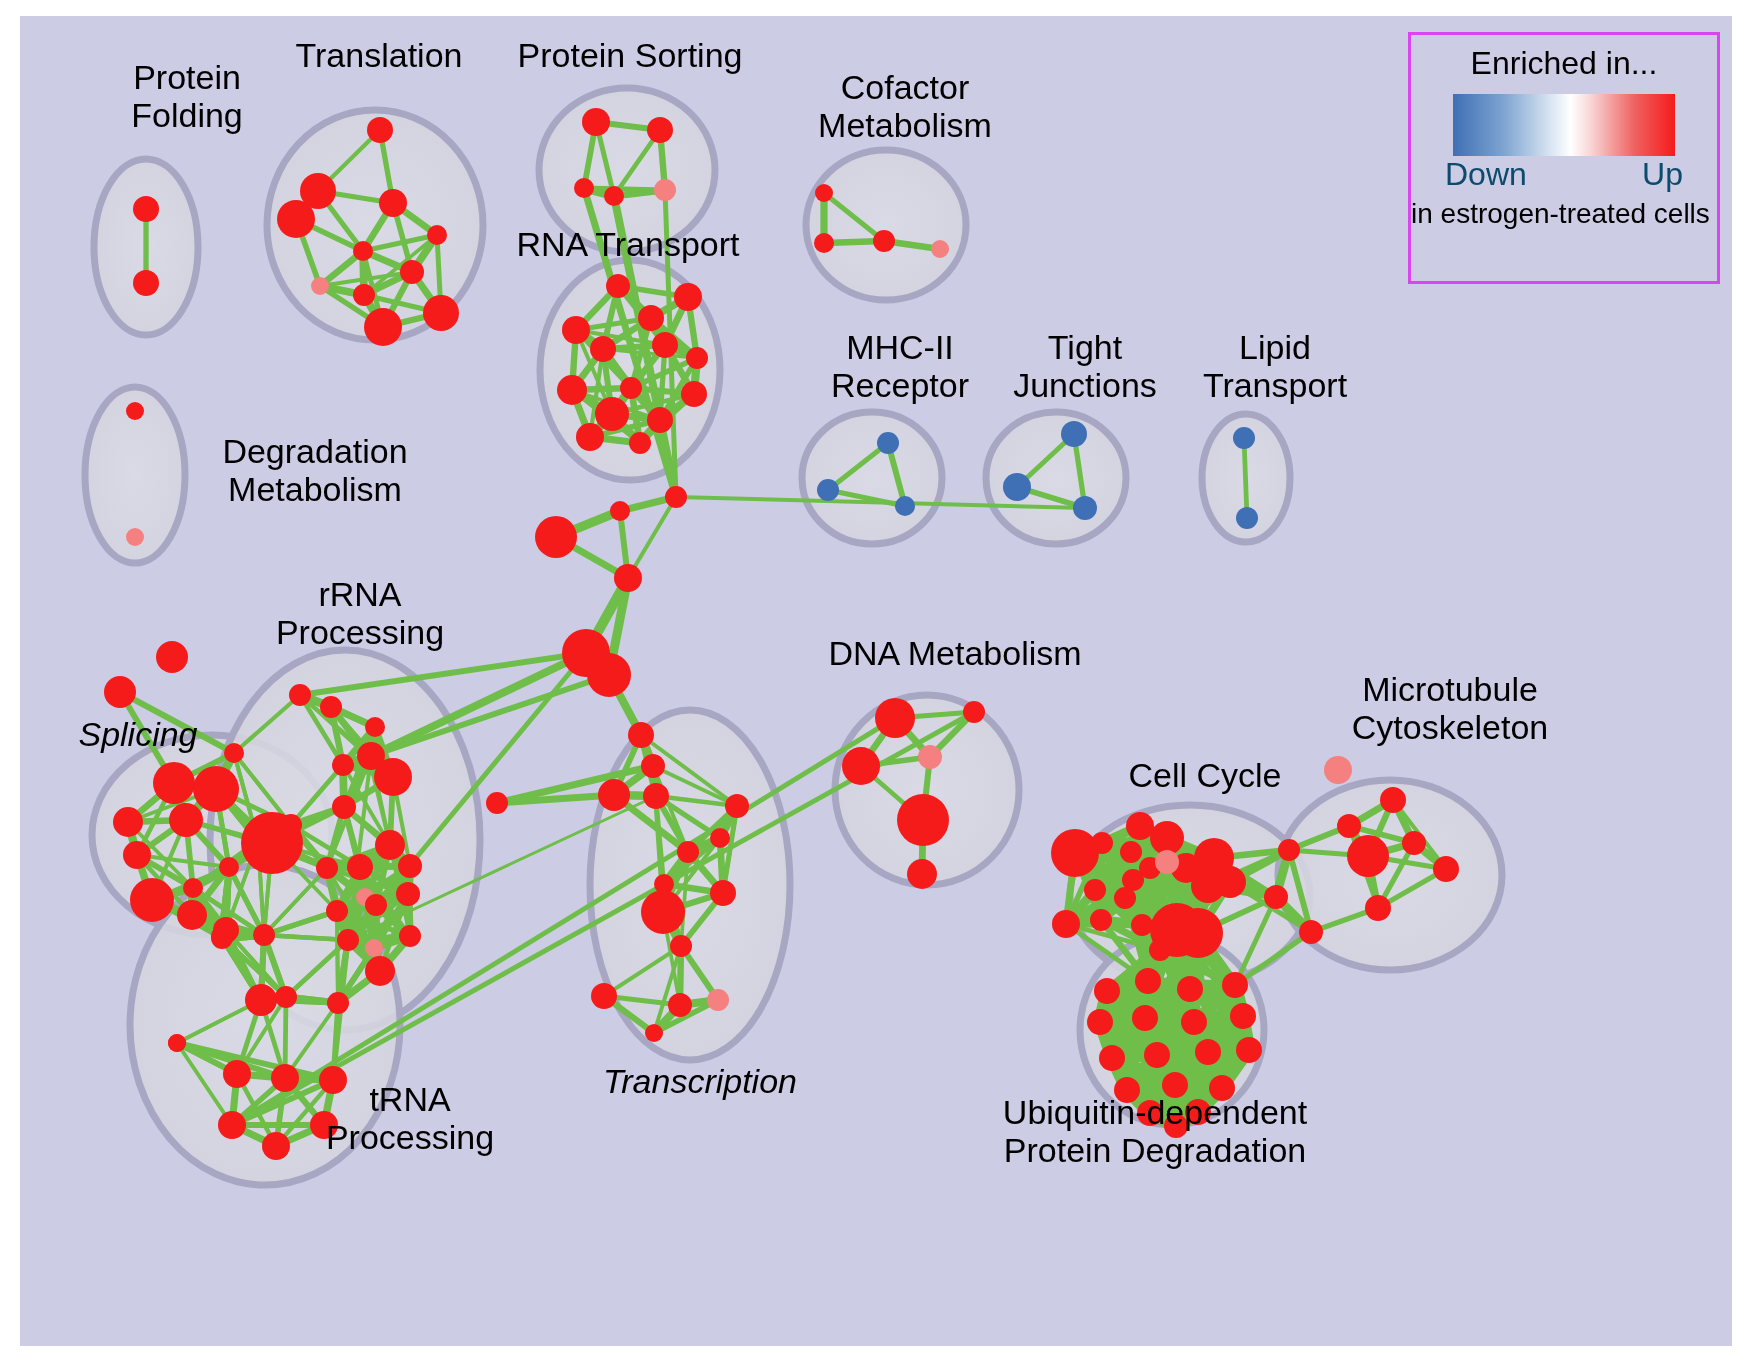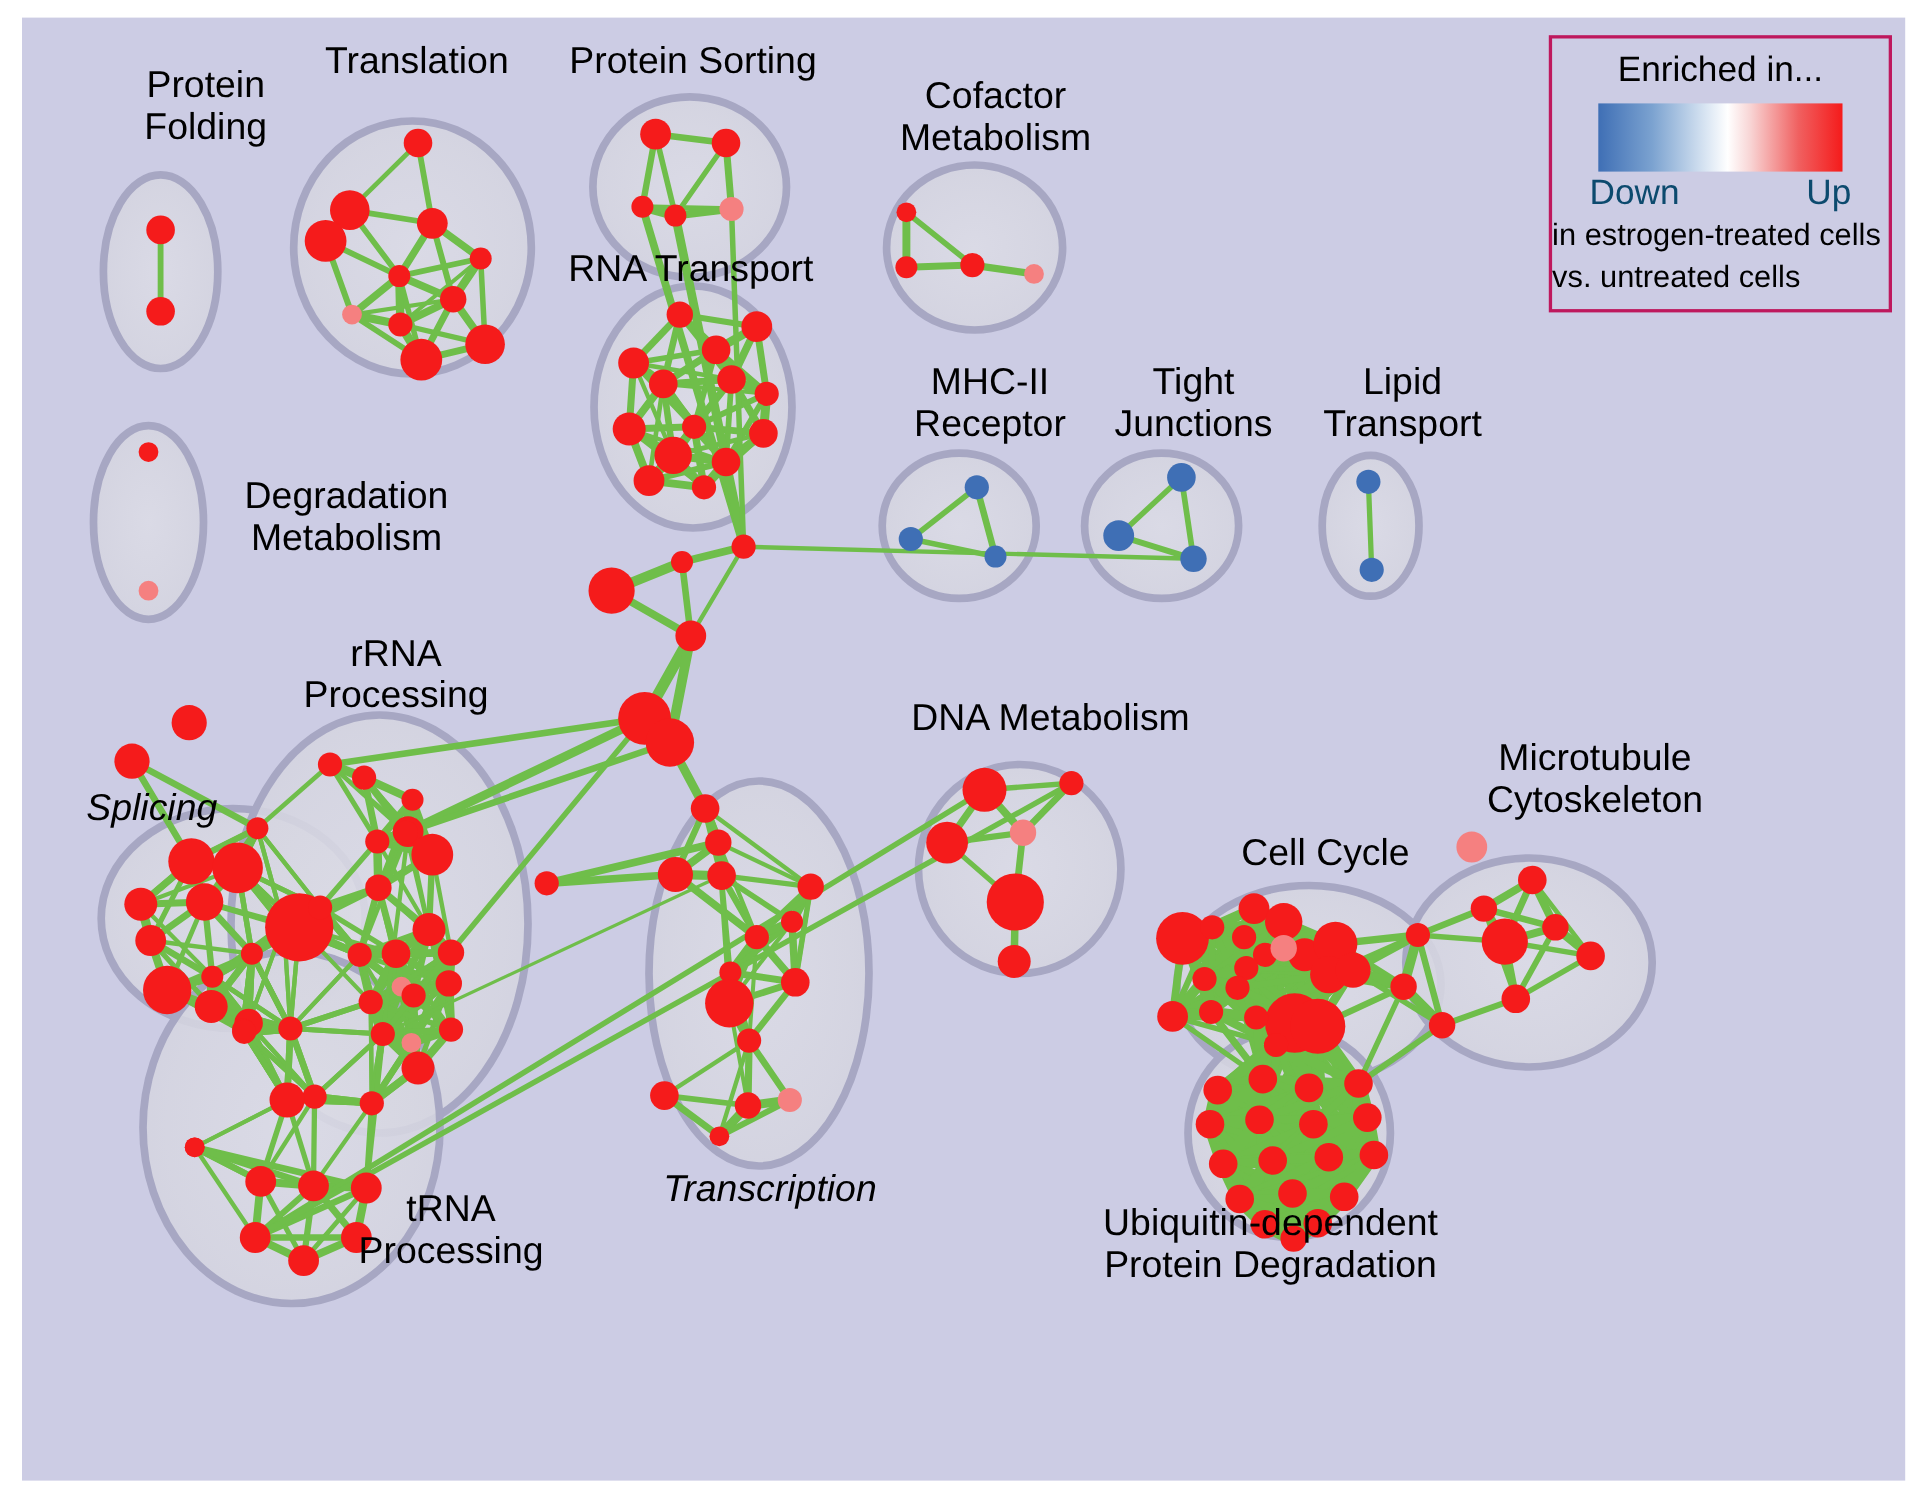--- a/index.html
+++ b/index.html
@@ -1,21 +1,21 @@
 <!DOCTYPE html>
 <html><head>
 <meta charset="utf-8">
 <style>
   html,body{margin:0;padding:0;background:#ffffff;}
   body{font-family:"Liberation Sans", sans-serif;}
   #stage{position:relative;width:1750px;height:1360px;background:#ffffff;overflow:hidden;}
   #canvas-bg{position:absolute;left:20px;top:16px;width:1712px;height:1330px;background:#ccccE4;}
   svg#net{position:absolute;left:0;top:0;width:1750px;height:1360px;display:block;}
   .clabel{position:absolute;color:#000;font-size:34px;line-height:38px;text-align:center;white-space:pre-line;font-family:"Liberation Sans", sans-serif;}
-  #legend{position:absolute;border:3px solid #be185d;background:#ccccE4;box-sizing:border-box;}
+  #legend{position:absolute;border:3px solid #d946ef;background:#ccccE4;box-sizing:border-box;}
   #legend .ltitle{text-align:center;font-size:32px;color:#000;margin-top:10px;}
   #legend .bar{height:62px;margin:12px auto 0 auto;}
   #legend .ends{display:flex;justify-content:space-between;font-size:32px;color:#0c4a6e;margin-top:2px;}
   #legend .sub{text-align:left;font-size:28px;line-height:34px;color:#000;margin-top:4px;}
 </style>
 </head>
 <body>
 
 <div id="stage">
   <div id="canvas-bg"></div>
@@ -1104,15 +1104,14 @@
     </div>
 
   <div id="legend" style="left:1408px;top:32px;width:312px;height:252px;">
     <div class="ltitle">Enriched in...</div>
     <div class="bar" style="width:222px;background:linear-gradient(to right,#3f6fb5 0%,#7ba2d0 22%,#dde8f4 45%,#ffffff 53%,#f8d6d6 62%,#f06060 82%,#f51b1b 100%);"></div>
     <div class="ends" style="width:238px;margin:0 auto;">
       <span>Down</span>
       <span>Up</span>
     </div>
     <div class="sub">in estrogen-treated cells</div>
-    <div class="sub">vs. untreated cells</div>
   </div>
 </div>
 
 </body></html>

